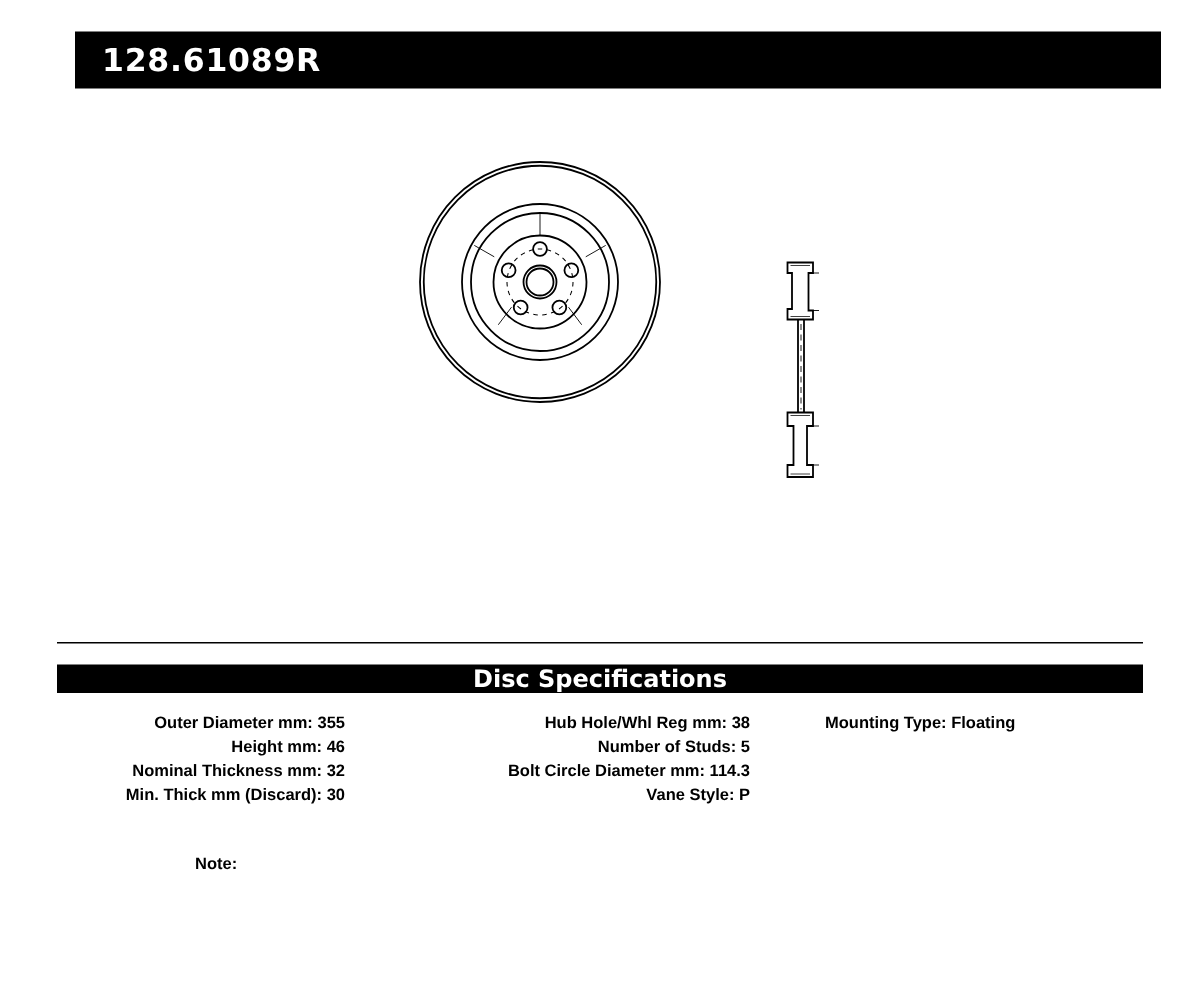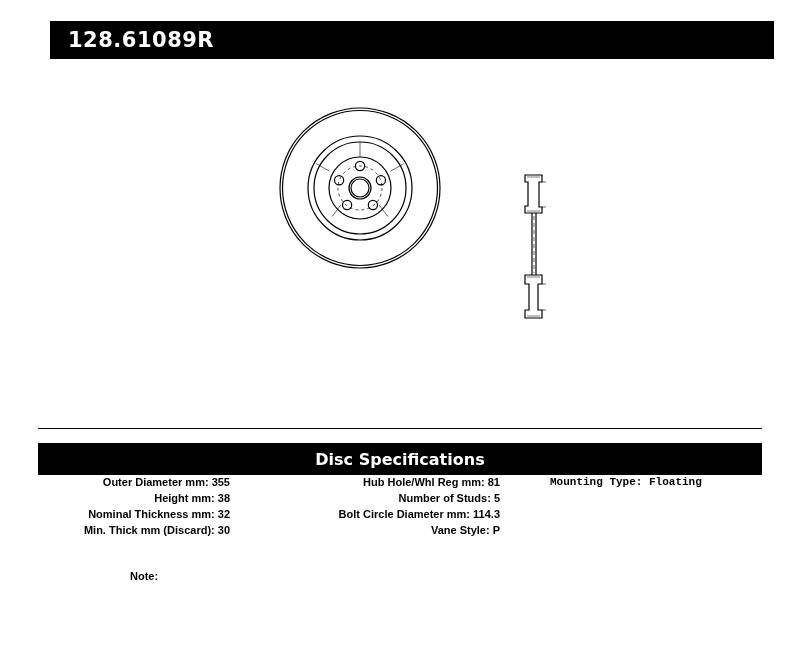--- a/index.html
+++ b/index.html
@@ -66,21 +66,21 @@
     height: 1px;
     background: #000000;
   }
 
   
   .spec-header {
     position: absolute;
     left: 38px;
     top: 443px;
     width: 724px;
-    height: 32px;
+    height: 19px;
     background: #000000;
     display: flex;
     align-items: center;
     justify-content: center;
   }
   .spec-header span {
     color: #ffffff;
     font-size: 16px;
     font-weight: bold;
     font-family: "DejaVu Sans", sans-serif;
@@ -107,21 +107,20 @@
   }
   .spec-col.col-mid {
     width: 270px;
     text-align: right;
     padding-right: 8px;
   }
   .spec-col.col-right {
     width: 254px;
     text-align: left;
     padding-left: 42px;
-    font-family: Liberation Mono, monospace;
   }
   .spec-line {
     line-height: 16px;
     white-space: nowrap;
   }
 
   
   .note {
     position: absolute;
     left: 130px;
@@ -201,26 +200,26 @@
 
 <div class="divider"></div>
 
 <div class="spec-header">
   <span>Disc Specifications</span>
 </div>
 
 <div class="spec-body">
   <div class="spec-col col-left">
     <div class="spec-line">Outer Diameter mm: 355</div>
-    <div class="spec-line">Height mm: 38</div>
+    <div class="spec-line">Height mm: 46</div>
     <div class="spec-line">Nominal Thickness mm: 32</div>
     <div class="spec-line">Min. Thick mm (Discard): 30</div>
   </div>
   <div class="spec-col col-mid">
-    <div class="spec-line">Hub Hole/Whl Reg mm: 81</div>
+    <div class="spec-line">Hub Hole/Whl Reg mm: 38</div>
     <div class="spec-line">Number of Studs: 5</div>
     <div class="spec-line">Bolt Circle Diameter mm: 114.3</div>
     <div class="spec-line">Vane Style: P</div>
   </div>
   <div class="spec-col col-right">
     <div class="spec-line">Mounting Type: Floating</div>
   </div>
 </div>
 
 <div class="note">Note:</div>

